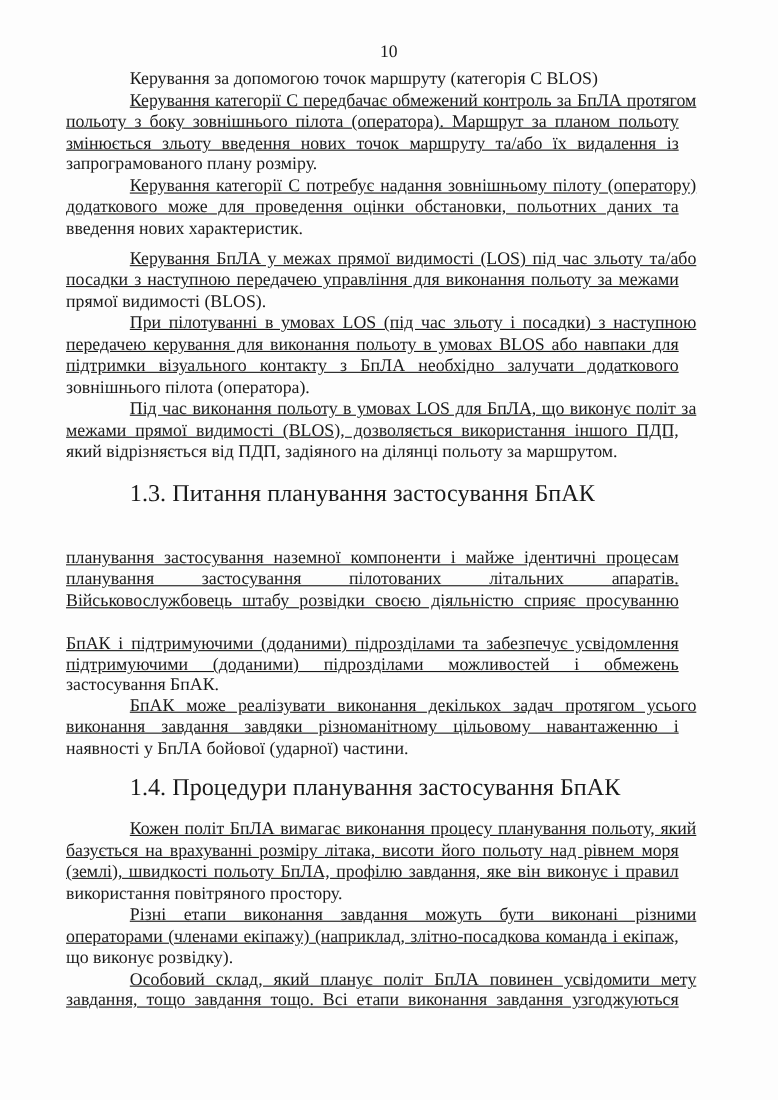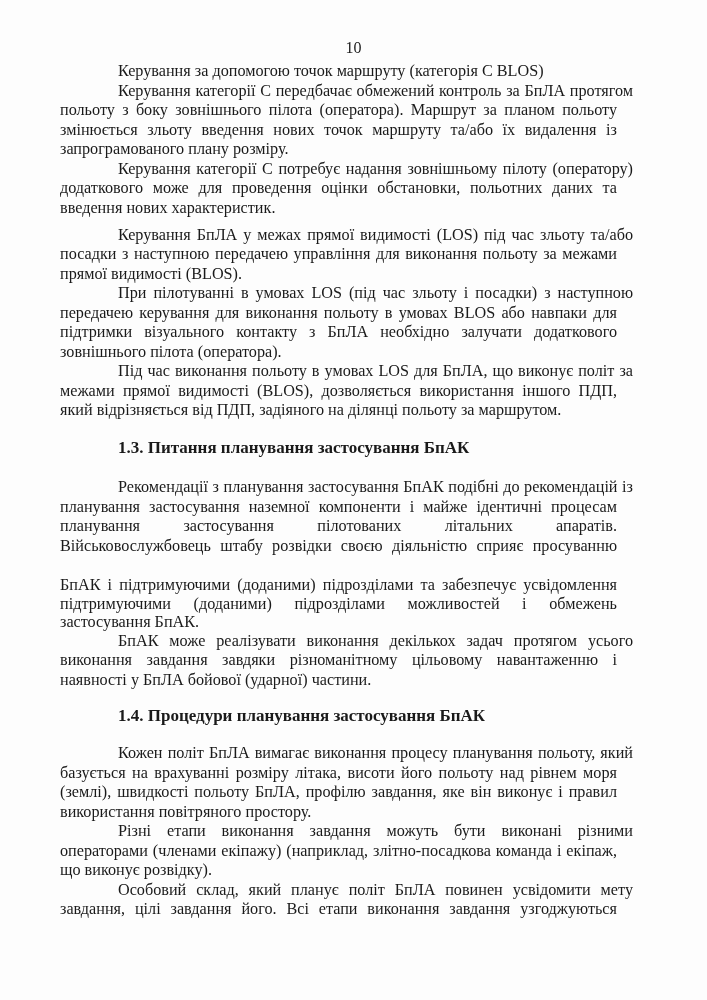--- a/index.html
+++ b/index.html
@@ -1,23 +1,23 @@
 <!DOCTYPE html>
 <html><head>
 <meta charset="utf-8">
 <style>
   html, body { margin:0; padding:0; }
   body { width:707px; height:1000px; background:#ffffff; position:relative; overflow:hidden;
          font-family:"Liberation Serif", serif; color:#1a1a1a; }
   .page { position:absolute; left:0; top:0; width:707px; height:1000px; background:#fdfdfd; }
   .pnum { position:absolute; left:0; width:707px; top:38px; text-align:center; font-size:16px; line-height:20px; }
   .ln { position:absolute; left:60px; width:557px; font-size:16.2px; line-height:20px; white-space:nowrap; height:20px; }
-  .ln.j { text-align:justify; text-align-last:justify; white-space:normal; }
+  .ln.j { text-align:justify; text-align-last:justify; white-space:normal;text-decoration:underline; }
   .ln.ind { left:118px; width:515px; }
-  .h { position:absolute; left:118px; font-weight:bold; font-size:17px; line-height:20px; white-space:nowrap; }
+  .h { position:absolute; left:118px; font-weight:normal; font-size:22px; line-height:20px; white-space:nowrap; }
 </style>
 </head>
 <body>
 
 <div class="page">
   <div class="pnum">10</div>
 
   <div class="ln ind" style="top:61px">Керування за допомогою точок маршруту (категорія C BLOS)</div>
   <div class="ln ind j" style="top:81px">Керування категорії С передбачає обмежений контроль за БпЛА протягом</div>
   <div class="ln j" style="top:100px">польоту з боку зовнішнього пілота (оператора). Маршрут за планом польоту</div>
@@ -32,35 +32,34 @@
   <div class="ln ind j" style="top:283px">При пілотуванні в умовах LOS (під час зльоту і посадки) з наступною</div>
   <div class="ln j" style="top:303px">передачею керування для виконання польоту в умовах BLOS або навпаки для</div>
   <div class="ln j" style="top:322px">підтримки візуального контакту з БпЛА необхідно залучати додаткового</div>
   <div class="ln" style="top:342px">зовнішнього пілота (оператора).</div>
   <div class="ln ind j" style="top:361px">Під час виконання польоту в умовах LOS для БпЛА, що виконує політ за</div>
   <div class="ln j" style="top:381px">межами прямої видимості (BLOS), дозволяється використання іншого ПДП,</div>
   <div class="ln" style="top:400px">який відрізняється від ПДП, задіяного на ділянці польоту за маршрутом.</div>
 
   <div class="h" style="top:438px">1.3. Питання планування застосування БпАК</div>
 
-  <div class="ln ind j" style="top:477px">Рекомендації з планування застосування БпАК подібні до рекомендацій із</div>
   <div class="ln j" style="top:497px">планування застосування наземної компоненти і майже ідентичні процесам</div>
   <div class="ln j" style="top:516px">планування застосування пілотованих літальних апаратів.</div>
   <div class="ln j" style="top:536px">Військовослужбовець штабу розвідки своєю діяльністю сприяє просуванню</div>
   <div class="ln j" style="top:575px">БпАК і підтримуючими (доданими) підрозділами та забезпечує усвідомлення</div>
   <div class="ln j" style="top:594px">підтримуючими (доданими) підрозділами можливостей і обмежень</div>
   <div class="ln" style="top:612px">застосування БпАК.</div>
   <div class="ln ind j" style="top:631px">БпАК може реалізувати виконання декількох задач протягом усього</div>
   <div class="ln j" style="top:650px">виконання завдання завдяки різноманітному цільовому навантаженню і</div>
   <div class="ln" style="top:670px">наявності у БпЛА бойової (ударної) частини.</div>
 
   <div class="h" style="top:706px">1.4. Процедури планування застосування БпАК</div>
 
   <div class="ln ind j" style="top:743px">Кожен політ БпЛА вимагає виконання процесу планування польоту, який</div>
   <div class="ln j" style="top:763px">базується на врахуванні розміру літака, висоти його польоту над рівнем моря</div>
   <div class="ln j" style="top:782px">(землі), швидкості польоту БпЛА, профілю завдання, яке він виконує і правил</div>
   <div class="ln" style="top:802px">використання повітряного простору.</div>
   <div class="ln ind j" style="top:821px">Різні етапи виконання завдання можуть бути виконані різними</div>
   <div class="ln j" style="top:841px">операторами (членами екіпажу) (наприклад, злітно-посадкова команда і екіпаж,</div>
   <div class="ln" style="top:860px">що виконує розвідку).</div>
   <div class="ln ind j" style="top:880px">Особовий склад, який планує політ БпЛА повинен усвідомити мету</div>
-  <div class="ln j" style="top:899px">завдання, цілі завдання його. Всі етапи виконання завдання узгоджуються</div>
+  <div class="ln j" style="top:899px">завдання, тощо завдання тощо. Всі етапи виконання завдання узгоджуються</div>
 </div>
 
 </body></html>

